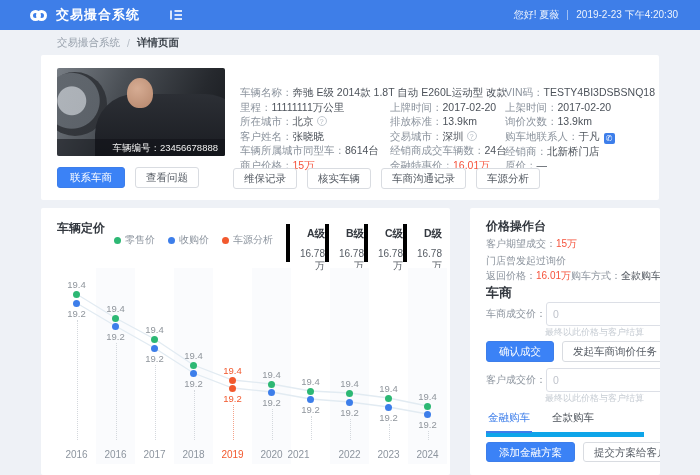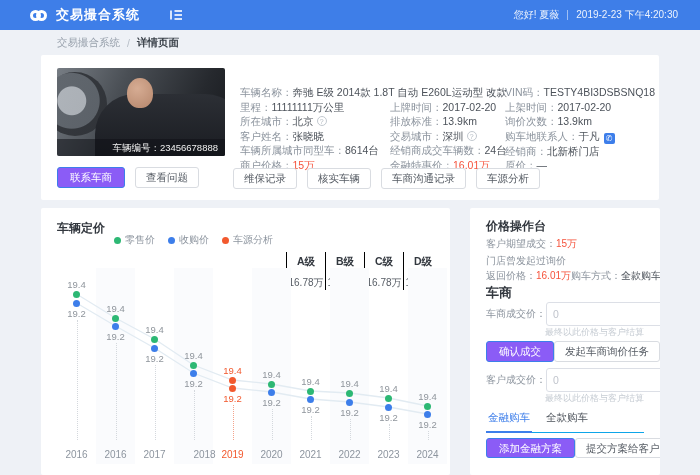--- a/index.html
+++ b/index.html
@@ -34,21 +34,21 @@
   .photo .wheel { position:absolute; left:-14px; top:4px; width:64px; height:64px; border-radius:50%;
                   background:radial-gradient(circle at 45% 45%, #b9bec4 0 28%, #5e646b 30% 55%, #2c2f34 57%); opacity:.85; }
   .photo .body-sil { position:absolute; right:-20px; top:26px; width:150px; height:90px; border-radius:40px 40px 0 0;
                      background:linear-gradient(#2c2f35,#121419); }
   .photo .face { position:absolute; right:72px; top:10px; width:26px; height:30px; border-radius:50% 50% 45% 45%;
                  background:radial-gradient(circle at 40% 35%, #d6ac93, #b5866c); }
   .photo .cap { position:absolute; left:0; right:0; bottom:0; height:17px; background:rgba(15,17,21,.55);
                 color:#f0f0f0; font-size:9.5px; line-height:17px; text-align:right; padding-right:7px; }
   .photo-btns { position:absolute; left:16px; top:112px; display:flex; gap:10px; }
   .btn { font-size:10.5px; line-height:1; border-radius:3px; cursor:pointer; white-space:nowrap; }
-  .btn-primary { background:#8b5cf6; color:#fff; border:1px solid #3d7eea; padding:4px 12px; }
+  .btn-primary { background:#3b82f6; color:#fff; border:1px solid #3d7eea; padding:4px 12px; }
   .btn-outline { background:#fff; color:#555b63; border:1px solid #d9dce1; padding:4px 10px; }
 
   .info-body { position:absolute; left:199px; top:8px; right:14px; height:120px; }
   .sec-title { font-size:12px; font-weight:bold; color:#33383f; }
   .icol { position:absolute; font-size:10.5px; line-height:14.6px; white-space:nowrap; }
   .icolA { left:0; top:22px; width:280px; }
   .icolB { left:150px; top:36.6px; width:125px; }
   .icolC { left:265px; top:22px; width:142px; }
   .lbl { color:#8b939d; }
   .val { color:#4c525a;text-align:right; }
@@ -59,21 +59,21 @@
            font-size:8px; line-height:11px; text-align:center; margin-left:4px; vertical-align:-1px; cursor:pointer; }
   .action-row { position:absolute; left:192px; top:113px; display:flex; gap:10px; }
 
   
   .chart-card { left:41px; top:208px; width:409px; height:267px; }
   .chart-card .sec-title { position:absolute; left:16px; top:12px; }
   .legend-grades { position:absolute; top:16px; right:8px; display:flex; align-items:flex-start; }
   .leg-item { display:flex; align-items:center; margin-right:13px; margin-top:9px; }
   .leg-dot { width:7px; height:7px; border-radius:50%; }
   .leg-lbl { font-size:10px; color:#8d959f; margin-left:4px; }
-  .grade-cell { width:39px; text-align:center; border-left:1px solid #000000; padding-top:3px; height:38px;margin-top:28px; }
+  .grade-cell { width:39px; text-align:right; border-left:4px solid #000000; padding-top:3px; height:38px; }
   .grade-lbl { font-size:10.5px; font-weight:bold; color:#33383f; }
   .grade-val { font-size:10px; color:#565c64; margin-top:7px; }
 
   .plot { position:absolute; left:16px; top:60px; width:390px; height:200px; }
   .stripe { position:absolute; top:0; height:196px; width:39px; background:#fafbfd; }
   .plot svg { position:absolute; left:0; top:0; }
   .pdot { position:absolute; width:7px; height:7px; border-radius:50%; }
   .plabel { position:absolute; width:39px; text-align:center; font-size:9.5px; color:#8f959c; }
   .plabel.hl, .xlabel.hl { color:#f2592e; }
   .dotline { position:absolute; width:0; border-left:1px dotted #d4d8dd; }
@@ -87,22 +87,22 @@
   .ops-note { line-height:12px; color:#8b939d; margin-bottom:3px; }
   .ops-flex { display:flex; justify-content:space-between; line-height:12px; margin-bottom:5px; white-space:nowrap; }
   .ops-sub { font-size:13px; font-weight:bold; color:#33383f; line-height:12px; margin:4px 0 3px; }
   .inp-row { display:flex; align-items:center; margin-bottom:1px; }
   .inp-row .lbl { flex:none; }
   .inp-box { flex:1; display:flex; align-items:center; height:24px; border:1px solid #dcdfe6; border-radius:3px; background:#fff; }
   .inp-box input { flex:1; min-width:0; border:none; outline:none; font-size:10.5px; padding:0 6px; color:#4c525a;
                    font-family:"Liberation Sans",sans-serif; background:transparent; }
   .inp-box input::placeholder { color:#c0c4cc; }
   .inp-hint { text-align:right; font-size:9px; color:#c6ccd3; line-height:11px; margin-bottom:3px; }
-  .ops-btns { display:flex; margin-bottom:6px; }
-  .tabs { display:flex; gap:12px; border-bottom:1px solid #0ea5e9; margin-top:2px; margin-bottom:5px; }
+  .ops-btns { display:flex; gap:8px; margin-bottom:6px; }
+  .tabs { display:flex; gap:18px; border-bottom:5px solid #0ea5e9; margin-top:2px; margin-bottom:5px; }
   .tab { font-size:10.5px; padding:4px 2px 6px; color:#4c525a; cursor:pointer; }
   .tab.active { color:#3d7eea; border-bottom:2px solid #3d7eea; margin-bottom:-1px; }
 </style>
 </head>
 <body>
 
 <div class="page">
 
   <div class="topbar">
     <span class="logo">
@@ -242,39 +242,39 @@
         <div class="pdot" style="left:94px;top:67.5px;background:#2db874"></div>
         <div class="pdot" style="left:94px;top:76.5px;background:#3d7eea"></div>
         <div class="plabel" style="left:78px;top:85px">19.2</div>
         <div class="dotline" style="left:97.5px;top:97px;height:75px"></div>
         <div class="xlabel" style="left:78px">2017</div>
         <div class="plabel" style="left:117px;top:82px">19.4</div>
         <div class="pdot" style="left:133px;top:93.5px;background:#2db874"></div>
         <div class="pdot" style="left:133px;top:101.5px;background:#3d7eea"></div>
         <div class="plabel" style="left:117px;top:110px">19.2</div>
         <div class="dotline" style="left:136.5px;top:122px;height:50px"></div>
-        <div class="xlabel" style="left:128px">2018</div>
+        <div class="xlabel" style="left:117px">2018</div>
         <div class="plabel hl" style="left:156px;top:97px">19.4</div>
         <div class="pdot" style="left:172px;top:108.5px;background:#f2592e"></div>
         <div class="pdot" style="left:172px;top:116.5px;background:#f2592e"></div>
         <div class="plabel hl" style="left:156px;top:125px">19.2</div>
         <div class="dotline hl" style="left:175.5px;top:137px;height:35px"></div>
         <div class="xlabel hl" style="left:156px">2019</div>
         <div class="plabel" style="left:195px;top:101px">19.4</div>
         <div class="pdot" style="left:211px;top:112.5px;background:#2db874"></div>
         <div class="pdot" style="left:211px;top:120.5px;background:#3d7eea"></div>
         <div class="plabel" style="left:195px;top:129px">19.2</div>
         <div class="dotline" style="left:214.5px;top:141px;height:31px"></div>
         <div class="xlabel" style="left:195px">2020</div>
         <div class="plabel" style="left:234px;top:108px">19.4</div>
         <div class="pdot" style="left:250px;top:119.5px;background:#2db874"></div>
         <div class="pdot" style="left:250px;top:127.5px;background:#3d7eea"></div>
         <div class="plabel" style="left:234px;top:136px">19.2</div>
         <div class="dotline" style="left:253.5px;top:148px;height:24px"></div>
-        <div class="xlabel" style="left:234px">2021</div>
+        <div class="xlabel" style="left:222px">2021</div>
         <div class="plabel" style="left:273px;top:110px">19.4</div>
         <div class="pdot" style="left:289px;top:121.5px;background:#2db874"></div>
         <div class="pdot" style="left:289px;top:130.5px;background:#3d7eea"></div>
         <div class="plabel" style="left:273px;top:139px">19.2</div>
         <div class="dotline" style="left:292.5px;top:151px;height:21px"></div>
         <div class="xlabel" style="left:273px">2022</div>
         <div class="plabel" style="left:312px;top:115px">19.4</div>
         <div class="pdot" style="left:328px;top:126.5px;background:#2db874"></div>
         <div class="pdot" style="left:328px;top:135.5px;background:#3d7eea"></div>
         <div class="plabel" style="left:312px;top:144px">19.2</div>

